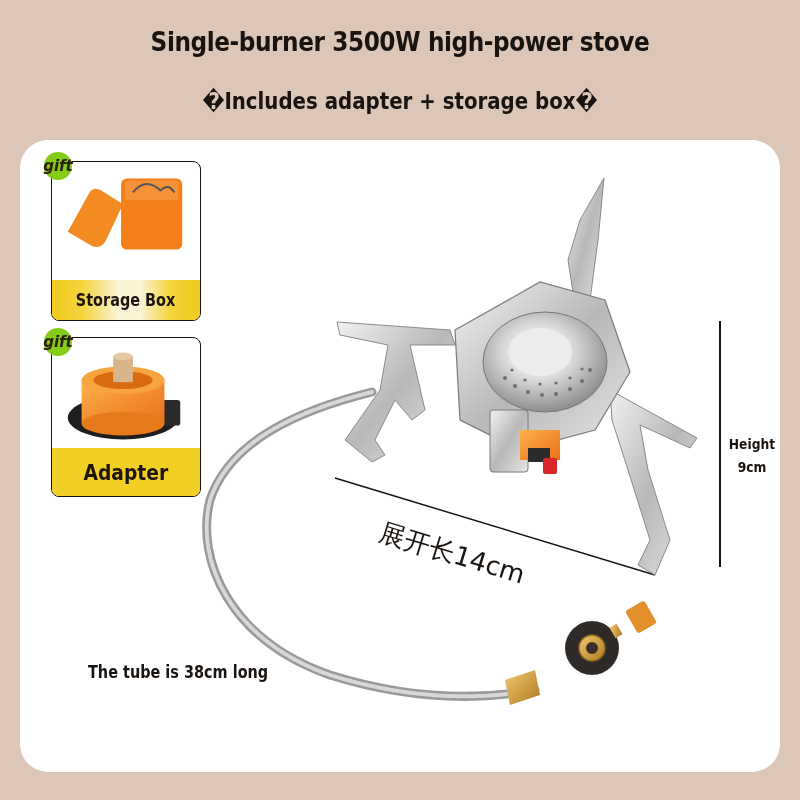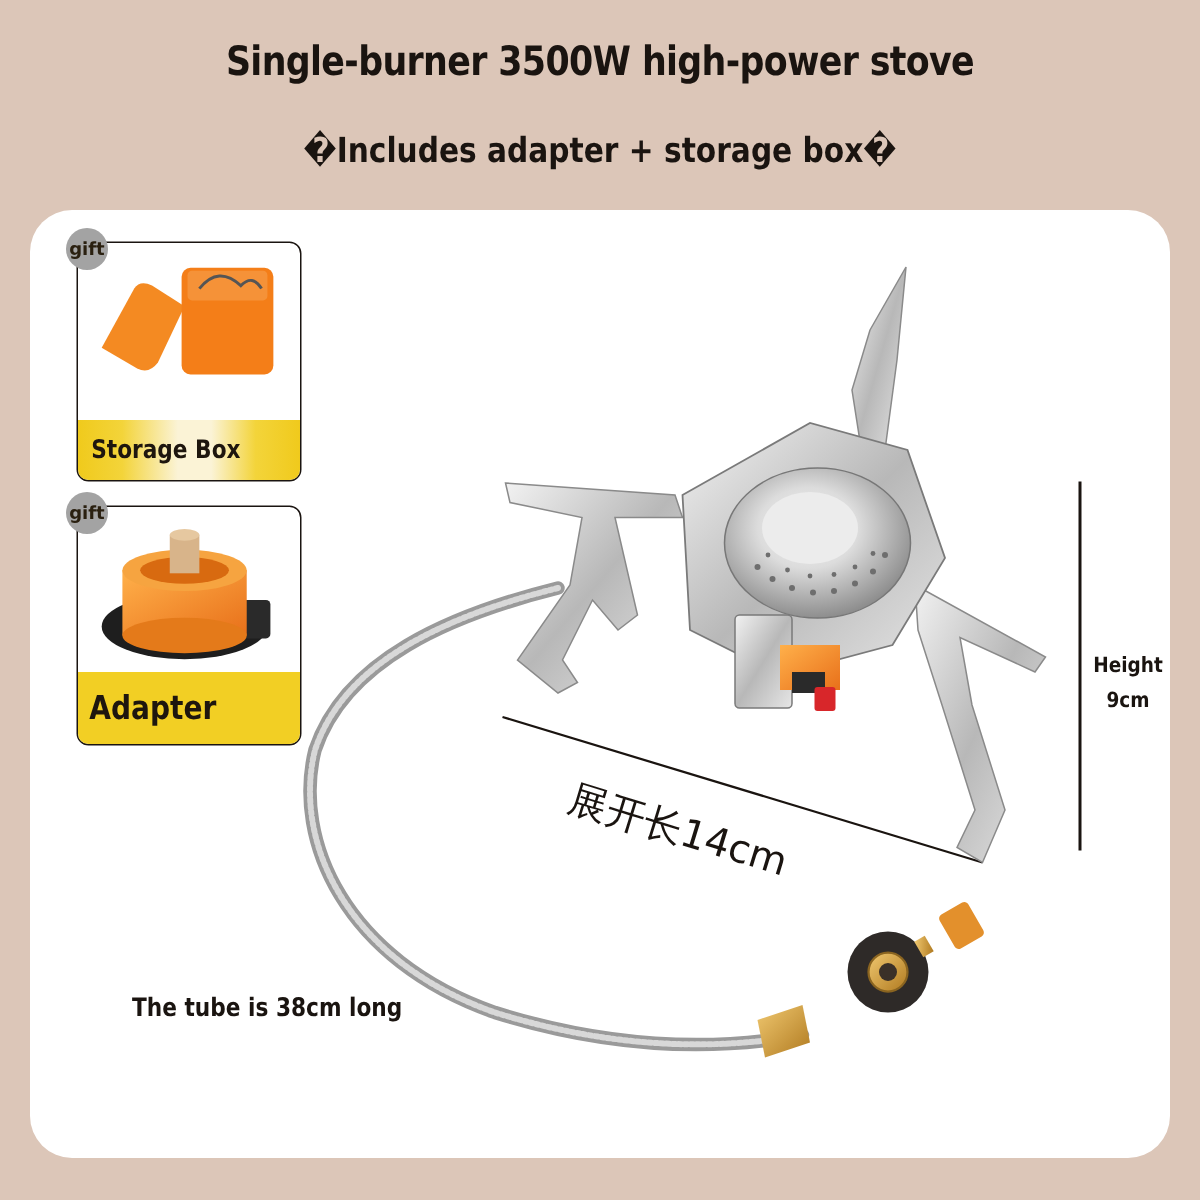--- a/index.html
+++ b/index.html
@@ -3,22 +3,22 @@
 <meta charset="utf-8">
 <style>
   html,body{margin:0;padding:0;}
   body{width:800px;height:800px;background:#dcc6b8;position:relative;overflow:hidden;font-family:"Liberation Sans",sans-serif;}
   .title{position:absolute;top:26px;left:0;width:800px;text-align:center;font-family:"DejaVu Sans",sans-serif;font-size:27px;font-weight:bold;color:#1a1410;letter-spacing:-0.5px;transform:scaleX(0.86);transform-origin:center;}
   .subtitle{position:absolute;top:88px;left:0;width:800px;text-align:center;font-family:"DejaVu Sans",sans-serif;font-size:23px;font-weight:bold;color:#1a1410;transform:scaleX(0.86);transform-origin:center;}
   .card{position:absolute;left:20px;top:140px;width:760px;height:632px;background:#ffffff;border-radius:28px;}
   .gift-card{position:absolute;left:51px;width:150px;border:1.5px solid #1a1410;border-radius:8px;background:#fff;box-sizing:border-box;overflow:visible;}
   .gift-card.c1{top:161px;height:160px;}
   .gift-card.c2{top:337px;height:160px;}
-  .gift-badge{position:absolute;left:-8px;top:-10px;width:28px;height:28px;border-radius:50%;background:#a3a3a3;font-family:"DejaVu Sans",sans-serif;font-size:12px;font-weight:bold;color:#2a2010;display:flex;align-items:center;justify-content:center;}
-  .gift-label{position:absolute;left:0;right:0;bottom:0;height:40px;background:#f2cf24;border-radius:0 0 7px 7px;display:flex;align-items:center;font-family:"DejaVu Sans",sans-serif;font-weight:bold;color:#1e160e;}
+  .gift-badge{position:absolute;left:-8px;top:-10px;width:28px;height:28px;border-radius:50%;background:#84cc16;font-family:"DejaVu Sans",sans-serif;font-size:15px;font-weight:bold;color:#2a2010;display:flex;align-items:center;justify-content:center;font-style:italic;}
+  .gift-label{position:absolute;left:0;right:0;bottom:0;height:40px;background:#f2cf24;border-radius:0 0 7px 7px;display:flex;align-items:center;justify-content:center;font-family:"DejaVu Sans",sans-serif;font-weight:bold;color:#1e160e;}
   .gift-label.l1{font-size:17px;background:linear-gradient(90deg,#f0ca1c 0%,#f3d43a 20%,#fbf3d6 45%,#fbf3d6 60%,#f3d43a 80%,#f0ca1c 100%);}
   .gift-label.l2{font-size:22px;height:48px;}
   .gift-label span{transform:scaleX(0.85);display:inline-block;}
   .gift-img{position:absolute;left:0;top:0;width:100%;height:118px;}
   .height-line{position:absolute;left:719px;top:321px;width:1.5px;height:246px;background:#1a1410;}
   .height-text{position:absolute;left:722px;top:433px;width:60px;text-align:center;font-family:"DejaVu Sans",sans-serif;font-size:14px;font-weight:bold;color:#1a1410;line-height:23px;transform:scaleX(0.88);}
   .tube-text{position:absolute;left:88px;top:662px;font-family:"DejaVu Sans",sans-serif;font-size:17px;font-weight:bold;color:#1a1410;transform:scaleX(0.85);transform-origin:left;white-space:nowrap;}
   .len-text{position:absolute;left:385px;top:515px;font-family:"DejaVu Sans",sans-serif;font-size:26px;color:#1a1410;transform:rotate(17deg);transform-origin:left top;white-space:nowrap;}
   .scene{position:absolute;left:0;top:0;width:800px;height:800px;}
 </style>

